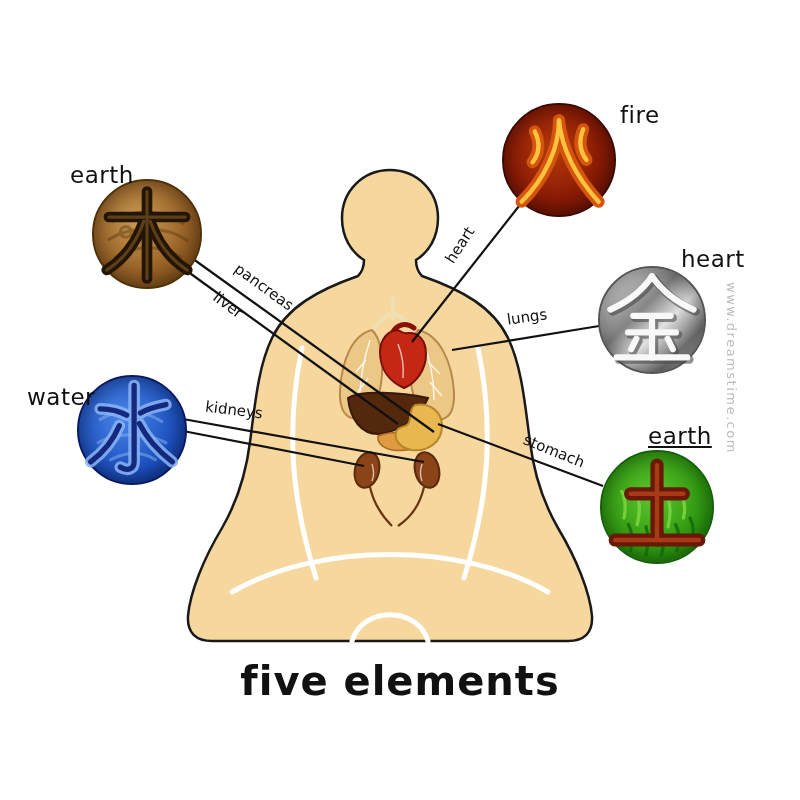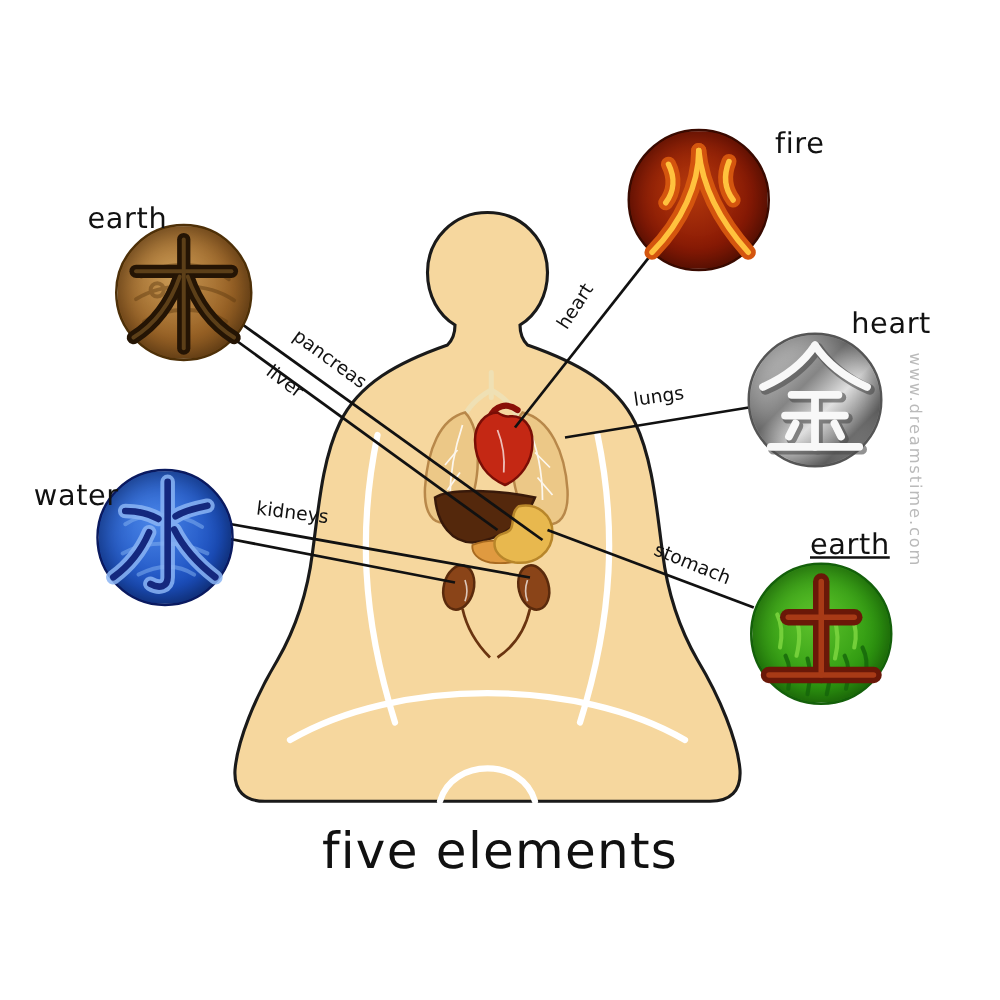--- a/index.html
+++ b/index.html
@@ -39,21 +39,21 @@
   .olabel{position:absolute;font-size:15px;white-space:nowrap;color:#111;
           transform-origin:center center;}
   .olabel.heart-l   {left:460px;top:245px;transform:translate(-50%,-50%) rotate(-57deg);}
   .olabel.lungs-l   {left:527px;top:317px;transform:translate(-50%,-50%) rotate(-8deg);}
   .olabel.pancreas-l{left:264px;top:287px;transform:translate(-50%,-50%) rotate(36deg);}
   .olabel.liver-l   {left:228px;top:305px;transform:translate(-50%,-50%) rotate(37deg);}
   .olabel.kidneys-l {left:234px;top:410px;transform:translate(-50%,-50%) rotate(7deg);}
   .olabel.stomach-l {left:554px;top:451px;transform:translate(-50%,-50%) rotate(22deg);}
 
   .title{position:absolute;left:0;top:658px;width:100%;text-align:center;
-         font-size:40px;font-weight:normal;letter-spacing:1px;color:#111;}
+         font-size:40px;font-weight:bold;letter-spacing:1px;color:#111;}
 
   .watermark{position:absolute;left:724px;top:282px;writing-mode:vertical-rl;
              font-size:13px;letter-spacing:1.5px;color:rgba(130,130,130,.55);}
 </style>
 </head>
 <body>
 
 <div class="canvas">
 
   <svg class="scene" width="800" height="800" viewBox="0 0 800 800">

